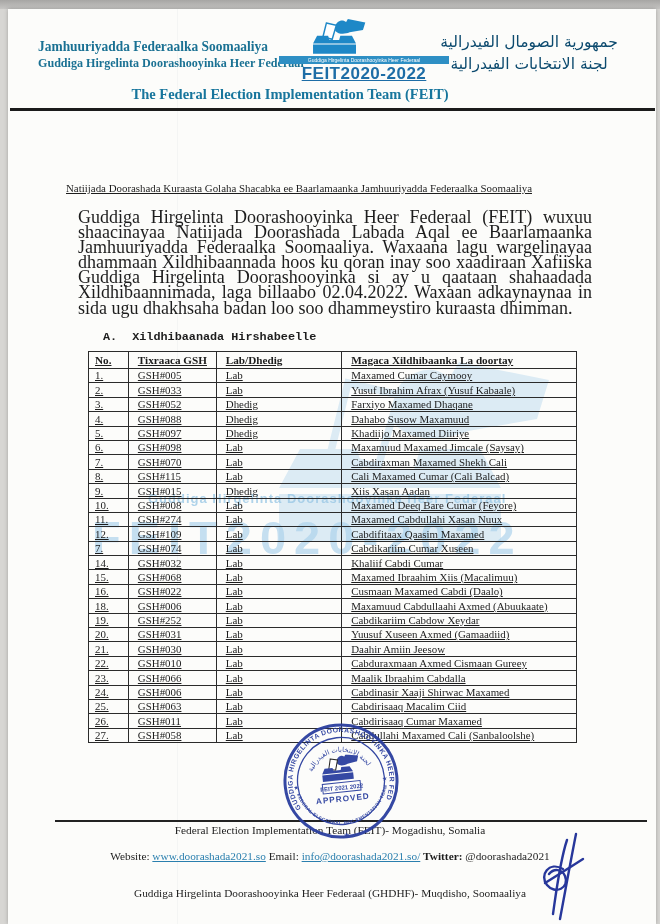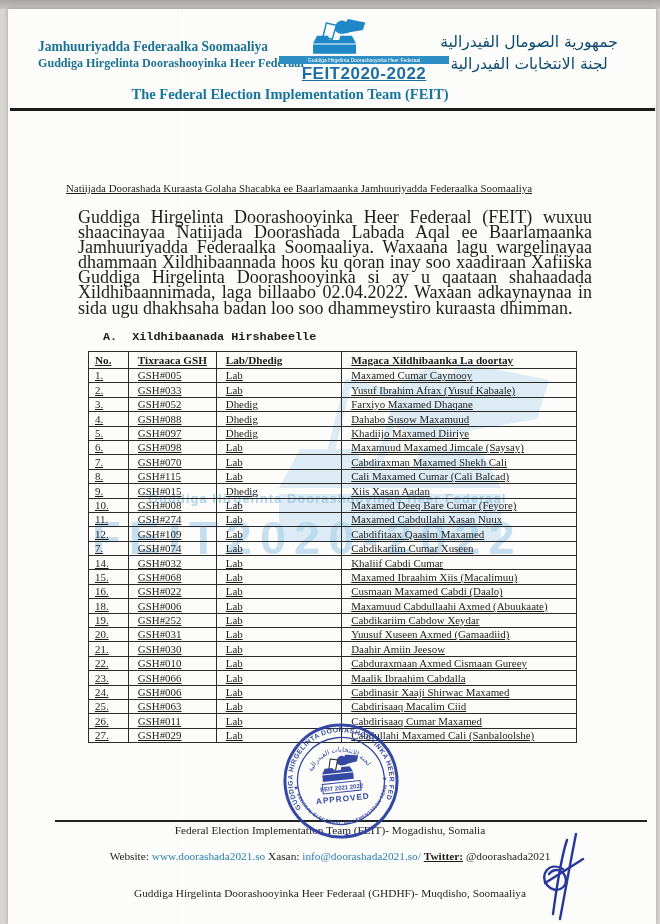--- a/index.html
+++ b/index.html
@@ -66,22 +66,22 @@
   .stamp{position:absolute;left:281px;top:721px;width:120px;height:120px;z-index:6;
     transform:rotate(-6deg);opacity:.95;
     font-family:"Liberation Sans",sans-serif;}
 
   
   .rule-bottom{position:absolute;left:55px;top:820px;width:592px;height:1.8px;background:#222;z-index:3;}
   .f-line{position:absolute;left:0;width:660px;text-align:center;font-size:11.3px;z-index:4;}
   .f1{top:824px;}
   .f2{top:887px;}
   .f3{top:850px;}
-  .f3 .link{color:#2a7fae;}
-  .f3 b{font-weight:bold;text-decoration:underline;}
+  .f3 .link{color:#2a7fae;text-decoration:underline;}
+  .f3 b{font-weight:bold;}
   .signature{position:absolute;left:536px;top:831px;width:62px;height:90px;z-index:7;}
 </style>
 </head>
 <body>
 
 <svg width="0" height="0" style="position:absolute" aria-hidden="true">
   <defs>
     <symbol id="ballot" viewBox="0 0 100 62">
       <path d="M45 13 C46 6 54 1 60 3 L64 5 L67 0 L97 6 L93 19 L70 23 C61 27 50 26 46 21 C43.5 18 44 15.5 45 13 Z"></path>
       <path d="M30 7 L47 11 L40 35 L24 31 Z" fill="#ffffff" stroke="currentColor" stroke-width="2.5"></path>
@@ -288,21 +288,21 @@
           <td>Cabdirisaaq Macalim Ciid</td>
         </tr>
         <tr>
           <td>26.</td>
           <td>GSH#011</td>
           <td>Lab</td>
           <td>Cabdirisaaq Cumar Maxamed</td>
         </tr>
         <tr>
           <td>27.</td>
-          <td>GSH#029</td>
+          <td>GSH#058</td>
           <td>Lab</td>
           <td>Cabdullahi Maxamed Cali (Sanbaloolshe)</td>
         </tr>
       </tbody>
   </table>
 </div>
 
 <svg class="stamp" viewBox="0 0 120 120">
   <circle cx="60" cy="60" r="56" fill="none" stroke="#2b3f9f" stroke-width="3"></circle>
   <circle cx="60" cy="60" r="43.5" fill="none" stroke="#2b3f9f" stroke-width="1.3"></circle>
@@ -326,21 +326,21 @@
   <text x="60" y="68.8" text-anchor="middle" font-size="6" font-weight="bold" fill="#2b3f9f">FEIT 2021 2022</text>
   <text x="60" y="80.5" text-anchor="middle" font-size="8.2" font-weight="bold" letter-spacing="1" fill="#2b3f9f">APPROVED</text>
 </svg>
 
 <div class="rule-bottom"></div>
 <div class="f-line f1">Federal Election Implementation Team (FEIT)- Mogadishu, Somalia</div>
 <div class="f-line f2">Guddiga Hirgelinta Doorashooyinka Heer Federaal (GHDHF)- Muqdisho, Soomaaliya</div>
 <div class="f-line f3">
   <span>Website:</span>
   <span class="link">www.doorashada2021.so</span>
-  <span>Xasan:</span>
+  <span>Email:</span>
   <span class="link">info@doorashada2021.so/</span>
   <b>Twitter:</b>
   <span>@doorashada2021</span>
 </div>
 
 <svg class="signature" viewBox="0 0 62 90">
   <g fill="none" stroke="#27379b" stroke-width="2.4" stroke-linecap="round">
     <path d="M 31 9 C 24 30 21 55 17 83"></path>
     <path d="M 40 3 C 35 28 30 56 24 88"></path>
     <path d="M 27 38 C 13 30 3 44 11 54 C 19 64 34 57 29 45 C 26 38 18 37 13 43"></path>

